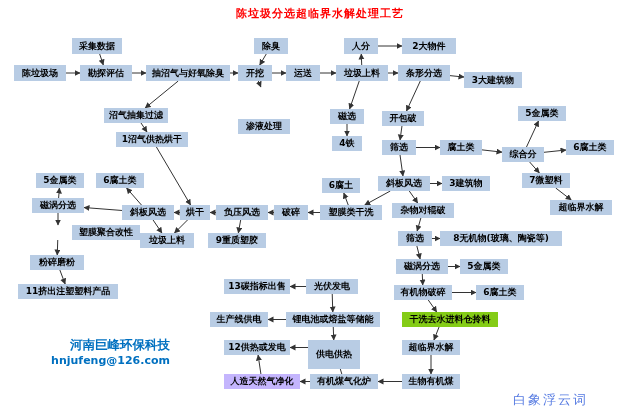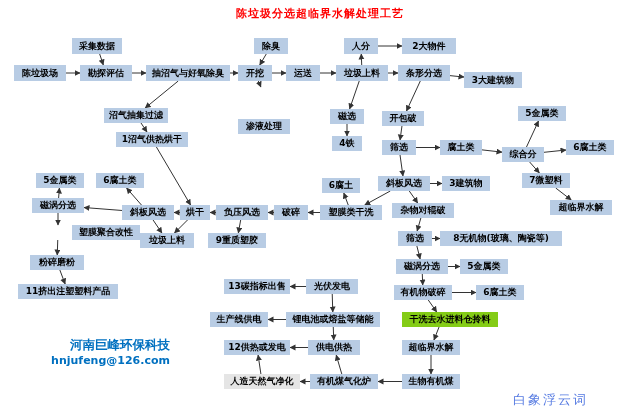--- a/index.html
+++ b/index.html
@@ -151,23 +151,23 @@
       <div class="node" style="left: 460px; top: 259px; width: 48px; height: 15px; background: rgb(184, 204, 228);">5金属类</div>
       <div class="node" style="left: 18px; top: 284px; width: 100px; height: 15px; background: rgb(184, 204, 228);">11挤出注塑塑料产品</div>
       <div class="node" style="left: 224px; top: 279px; width: 66px; height: 15px; background: rgb(184, 204, 228);">13碳指标出售</div>
       <div class="node" style="left: 306px; top: 279px; width: 52px; height: 15px; background: rgb(184, 204, 228);">光伏发电</div>
       <div class="node" style="left: 394px; top: 285px; width: 58px; height: 15px; background: rgb(184, 204, 228);">有机物破碎</div>
       <div class="node" style="left: 476px; top: 285px; width: 48px; height: 15px; background: rgb(184, 204, 228);">6腐土类</div>
       <div class="node" style="left: 210px; top: 312px; width: 58px; height: 15px; background: rgb(184, 204, 228);">生产线供电</div>
       <div class="node" style="left: 286px; top: 312px; width: 94px; height: 15px; background: rgb(184, 204, 228);">锂电池或熔盐等储能</div>
       <div class="node" style="left: 394px; top: 312px; width: 96px; height: 15px; background: #84cc16; margin-left: 8px;">干洗去水进料仓拎料</div>
       <div class="node" style="left: 224px; top: 340px; width: 66px; height: 15px; background: rgb(184, 204, 228);">12供热或发电</div>
-      <div class="node" style="left: 308px; top: 340px; width: 52px; height: 15px; background: rgb(184, 204, 228);">供电供热</div>
+      <div class="node" style="left: 308px; top: 340px; width: 52px; height: 29px; background: rgb(184, 204, 228);">供电供热</div>
       <div class="node" style="left: 402px; top: 340px; width: 58px; height: 15px; background: rgb(184, 204, 228);">超临界水解</div>
-      <div class="node" style="left: 224px; top: 374px; width: 76px; height: 15px; background: #e5e5e5;">人造天然气净化</div>
+      <div class="node" style="left: 224px; top: 374px; width: 76px; height: 15px; background: #c4b5fd;">人造天然气净化</div>
       <div class="node" style="left: 310px; top: 374px; width: 68px; height: 15px; background: rgb(184, 204, 228);">有机煤气化炉</div>
       <div class="node" style="left: 402px; top: 374px; width: 58px; height: 15px; background: rgb(184, 204, 228);">生物有机煤</div>
     </div>
 
   <div class="company">
     <div class="name">河南巨峰环保科技</div>
     <div class="email">hnjufeng@126.com</div>
   </div>
 
   <div class="watermark">白象浮云词</div>

